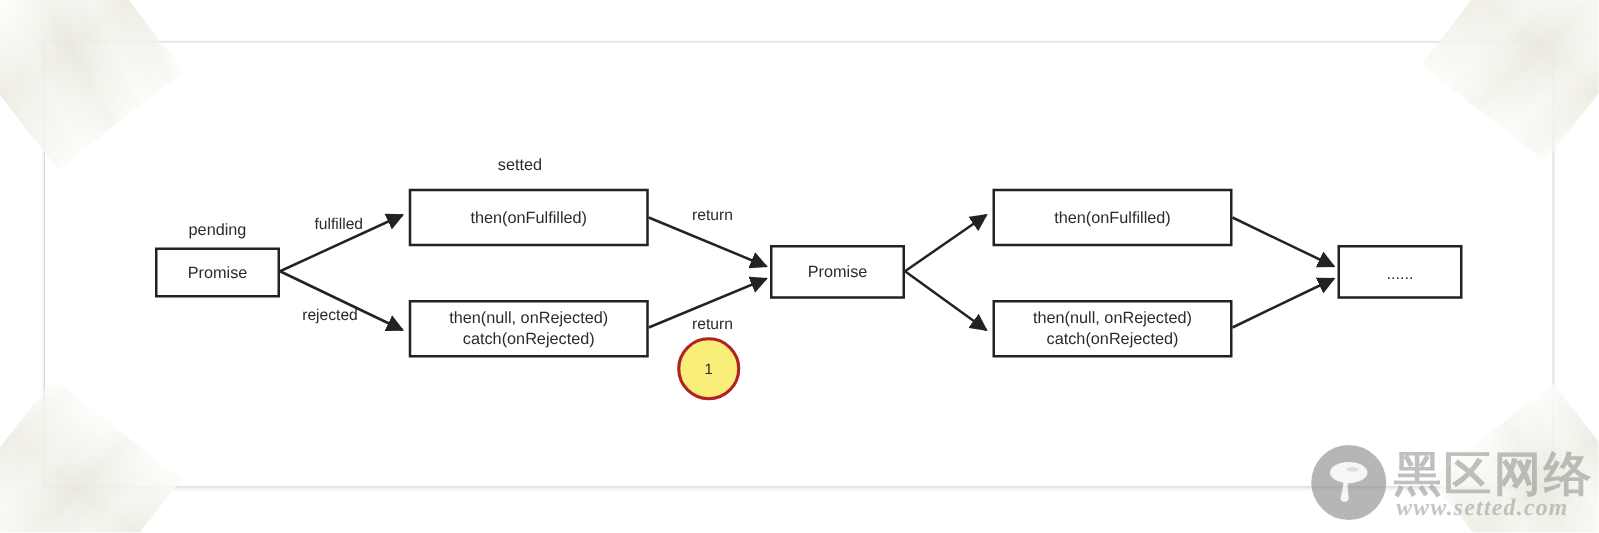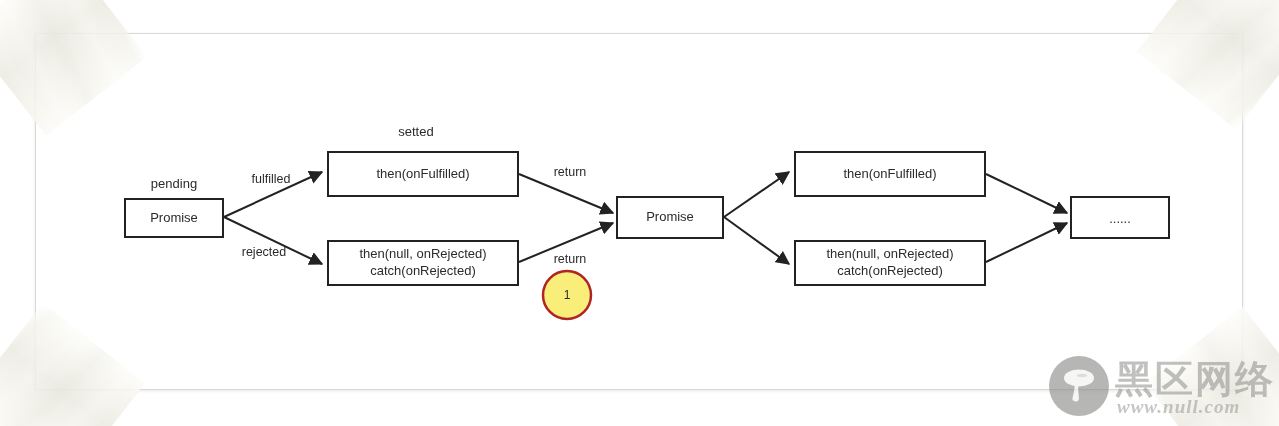--- a/index.html
+++ b/index.html
@@ -236,16 +236,16 @@
   </svg>
 
   <div id="watermark">
     <div id="wm-logo"></div>
     <svg id="wm-mushroom" viewBox="0 0 40 40">
       <ellipse cx="20" cy="14" rx="15" ry="8.5" fill="#f2f2f0"></ellipse>
       <path d="M16 20 q-1 9 -2.5 14 q-0.4 3.2 3 3.4 q3.6 0.2 3.4 -3.4 q-0.8 -7 -0.9 -14 z" fill="#f2f2f0"></path>
       <ellipse cx="23" cy="11.5" rx="5" ry="1.7" fill="#c9c9c6"></ellipse>
     </svg>
     <div id="wm-cn">黑区网络</div>
-    <div id="wm-url">www.null.com</div>
+    <div id="wm-url">www.setted.com</div>
   </div>
 
 </div>
 
 </body></html>

